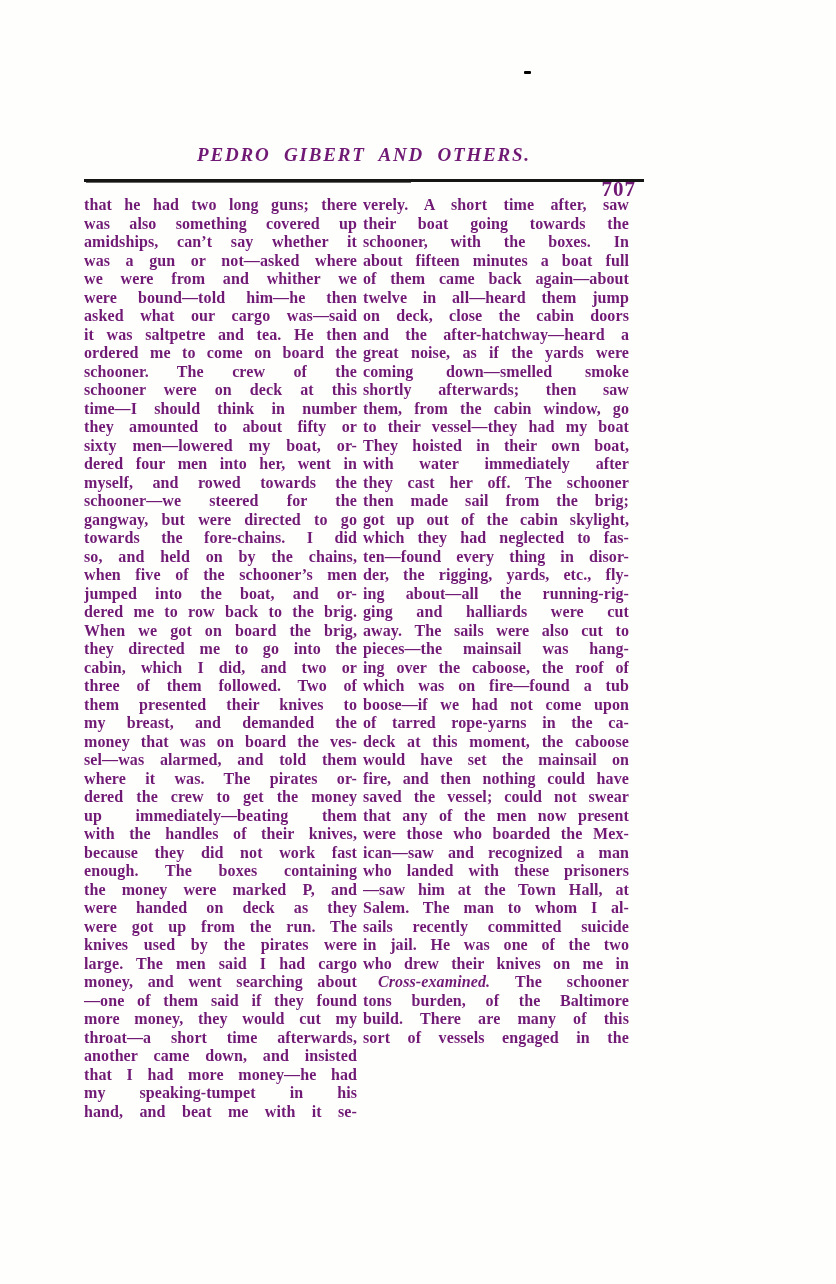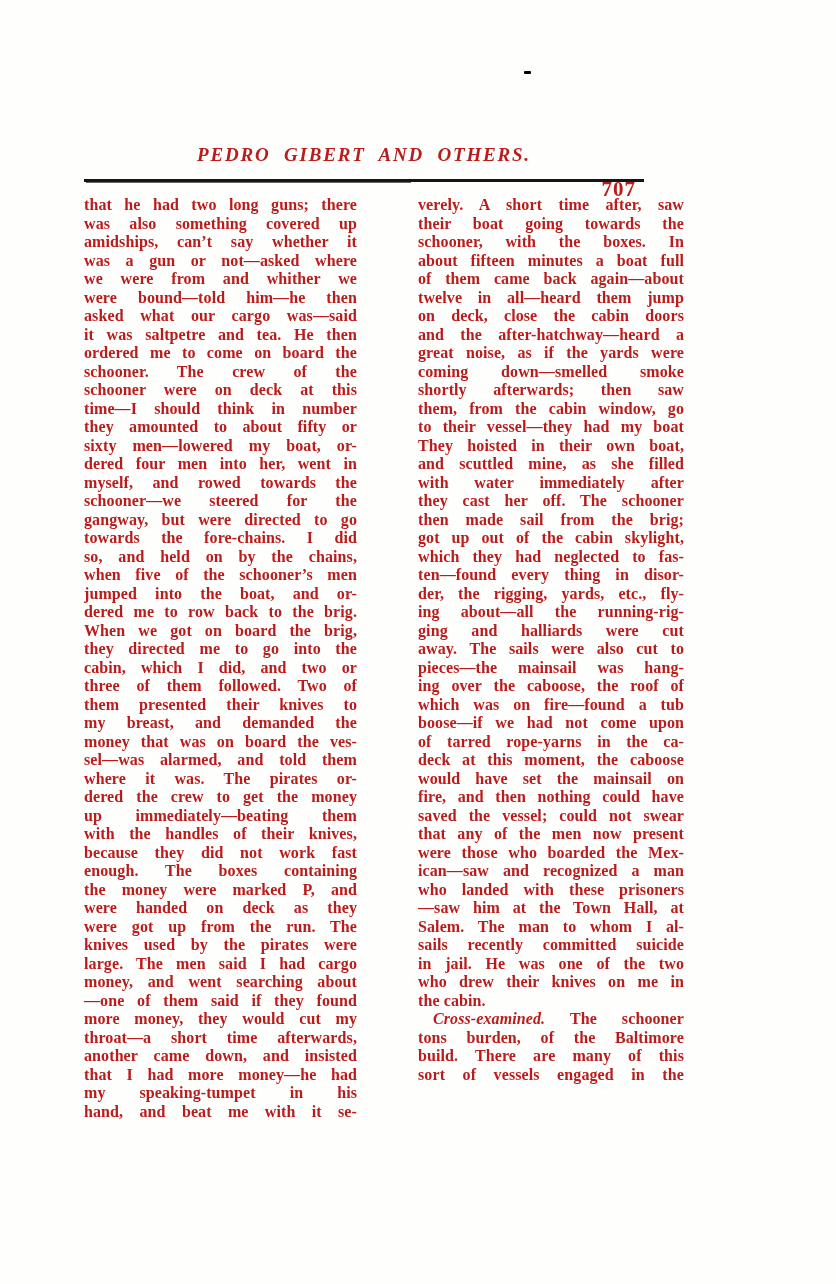--- a/index.html
+++ b/index.html
@@ -1,20 +1,20 @@
 <!DOCTYPE html>
 <html><head>
 <meta charset="utf-8">
 <style>
   html,body{margin:0;padding:0;background:#ffffff;}
   .page{
     position:relative;
     width:836px;height:1284px;
     background:#fefefc;
-    color:#b91c1c;
+    color:#701a75;
     font-family:"Liberation Serif","DejaVu Serif",serif;
     font-weight:700;
     overflow:hidden;
   }
   .speck{
     position:absolute;left:524px;top:71px;width:7px;height:3px;
     background:#000;border-radius:1px;
   }
   .header{
     position:absolute;left:84px;top:144px;width:560px;height:32px;
@@ -37,26 +37,26 @@
   .rule{
     position:absolute;left:84px;top:179px;width:560px;height:3px;
     background:#151513;
   }
   .rule::after{
     content:"";position:absolute;left:2px;top:3px;width:58%;height:1px;
     background:#151513;opacity:.65;
   }
   .columns{
     position:absolute;left:84px;top:196px;
-    display:flex;gap:15px;
+    display:flex;gap:6px;
     font-size:16px;
   }
   .col{overflow:hidden;}
   .col-left{width:273px;}
-  .col-right{width:266px;margin-left:46px;}
+  .col-right{width:266px;}
   .line{
     height:18.5px;
     line-height:18.5px;
     overflow:hidden;
     text-align:justify;
     letter-spacing:.1px;
   }
   .line::after{content:"";display:inline-block;width:100%;height:0;}
   .line.no-justify{text-align:left;}
   .line.indent{text-indent:15px;}
@@ -136,21 +136,20 @@
         <div class="line">of them came back again—about</div>
         <div class="line">twelve in all—heard them jump</div>
         <div class="line">on deck, close the cabin doors</div>
         <div class="line">and the after-hatchway—heard a</div>
         <div class="line">great noise, as if the yards were</div>
         <div class="line">coming down—smelled smoke</div>
         <div class="line">shortly afterwards; then saw</div>
         <div class="line">them, from the cabin window, go</div>
         <div class="line">to their vessel—they had my boat</div>
         <div class="line">They hoisted in their own boat,</div>
-        <div class="line">and scuttled mine, as she filled</div>
         <div class="line">with water immediately after</div>
         <div class="line">they cast her off. The schooner</div>
         <div class="line">then made sail from the brig;</div>
         <div class="line">got up out of the cabin skylight,</div>
         <div class="line">which they had neglected to fas-</div>
         <div class="line">ten—found every thing in disor-</div>
         <div class="line">der, the rigging, yards, etc., fly-</div>
         <div class="line">ing about—all the running-rig-</div>
         <div class="line">ging and halliards were cut</div>
         <div class="line">away. The sails were also cut to</div>
@@ -165,20 +164,19 @@
         <div class="line">saved the vessel; could not swear</div>
         <div class="line">that any of the men now present</div>
         <div class="line">were those who boarded the Mex-</div>
         <div class="line">ican—saw and recognized a man</div>
         <div class="line">who landed with these prisoners</div>
         <div class="line">—saw him at the Town Hall, at</div>
         <div class="line">Salem. The man to whom I al-</div>
         <div class="line">sails recently committed suicide</div>
         <div class="line">in jail. He was one of the two</div>
         <div class="line">who drew their knives on me in</div>
-        <div class="line no-justify">the cabin.</div>
         <div class="line indent"><i>Cross-examined.</i> The schooner</div>
         <div class="line">tons burden, of the Baltimore</div>
         <div class="line">build. There are many of this</div>
         <div class="line">sort of vessels engaged in the</div>
       </div>
   </div>
 </div>
 
 </body></html>

